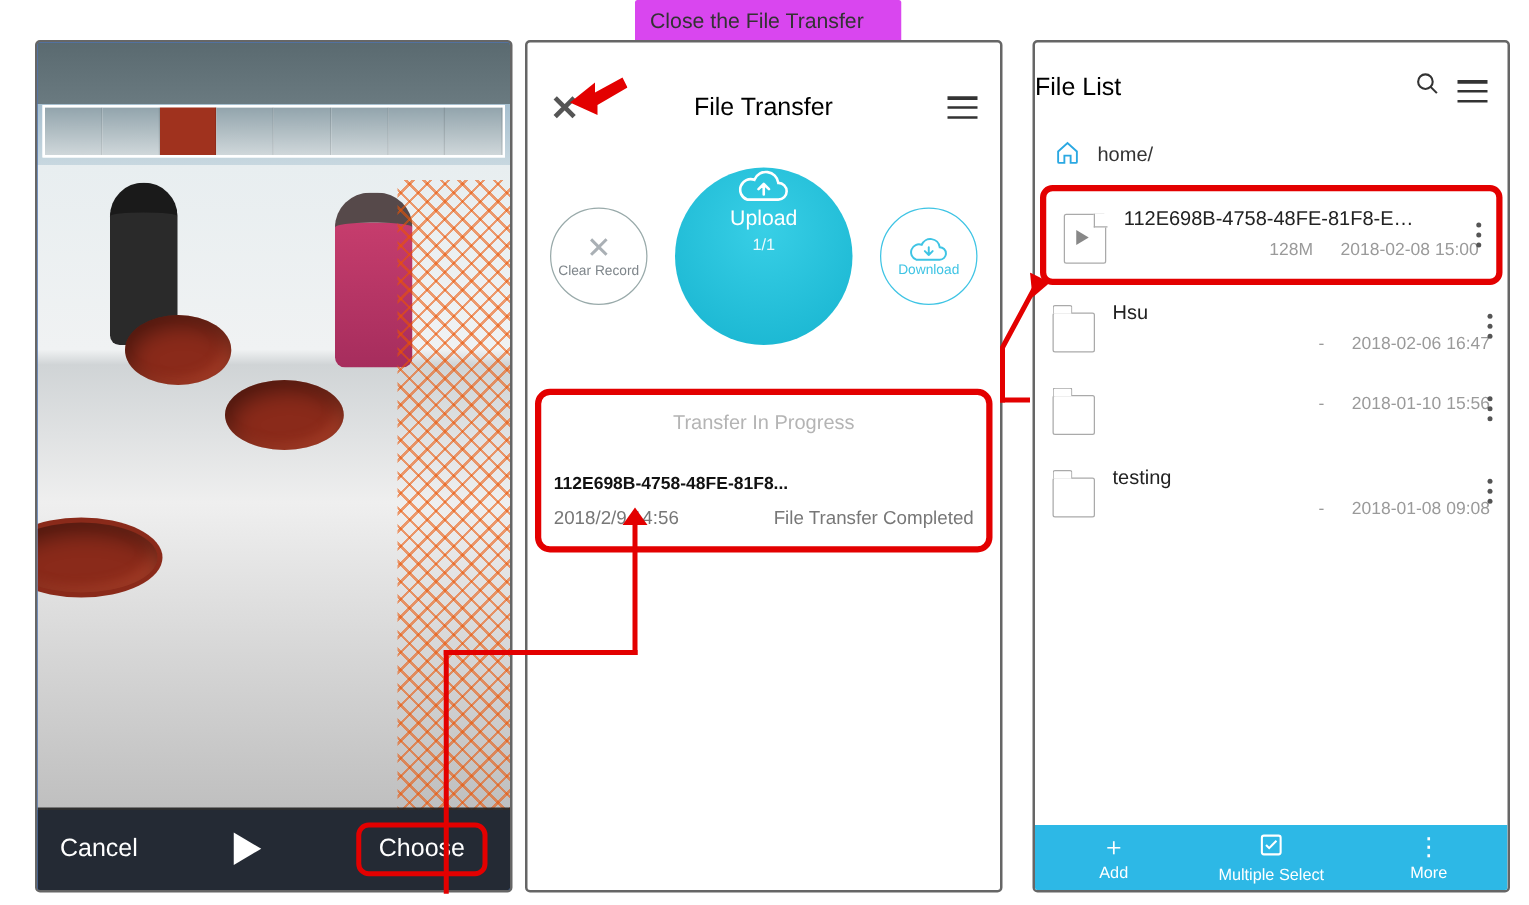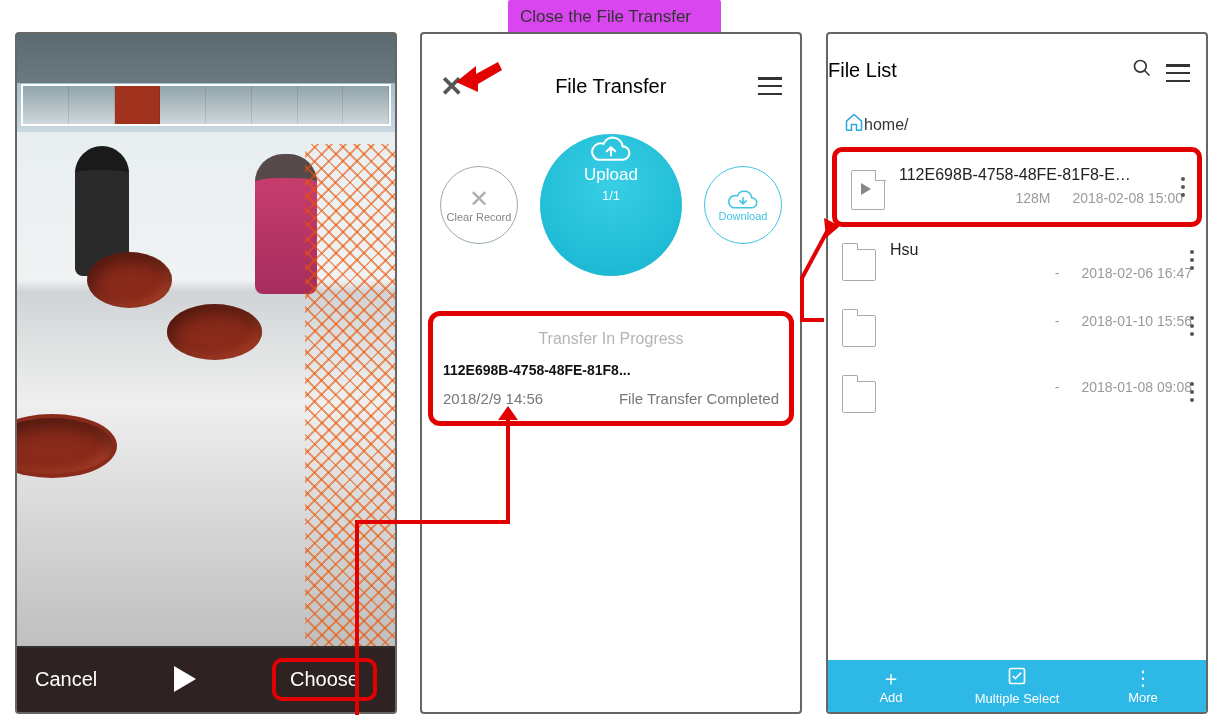--- a/index.html
+++ b/index.html
@@ -26,23 +26,23 @@
     width: 382px;
     height: 682px;
     border: 2px solid #666;
     border-radius: 4px;
     background: #fff;
     overflow: hidden;
   }
 
   
   #phone1 {
-    left: 15px;
+    left: 28px;
     top: 32px;
-    background: #b91c1c;
+    background: #3b82f6;
   }
   .photo-area {
     position: relative;
     width: 100%;
     height: 614px;
     background: linear-gradient(to bottom,
        #5a6a70 0%, #6a7a80 8%,
        #a6bfcf 8%, #c8d8e0 16%,
        #e8eef0 16%, #f0f2f3 40%,
        #d0d4d6 42%, #efefef 60%,
@@ -143,35 +143,35 @@
     background: radial-gradient(circle at 50% 35%, #38cfe6, #16b3cf);
     color:#fff; display:flex; flex-direction:column; align-items:center; justify-content:flex-start;
     font-size:17px; gap:3px;
   }
   .big-circle .counter { font-size:13px; opacity:0.9; }
 
   .p2-box {
     border:5px solid #e30000; border-radius:12px;
     margin: 0 6px; padding: 14px 10px;
   }
-  .tip-label { text-align:center; color:#b4b4b4; font-size:16px; margin-bottom:14px; }
+  .tip-label { text-align:center; color:#b4b4b4; font-size:16px; margin-bottom:30px; }
   .tf-name { font-weight:600; font-size:14px; color:#111; margin-bottom:12px; }
   .tf-row { display:flex; justify-content:space-between; color:#777; font-size:15px; }
 
   
   #phone3 { left: 826px; top: 32px; }
   .p3-header {
     height:72px; display:flex; align-items:center; justify-content:flex-start;
     position:relative; font-size:20px; padding-top:0;
   }
   .p3-header .search { position:absolute; right:54px; font-size:20px; }
   .p3-header .hamburger { position:absolute; right:16px; top:30px; }
 
   .breadcrumb {
-    display:flex; align-items:center; 
+    display:flex; align-items:center; gap:14px;
     padding:6px 16px 10px; color:#333; font-size:16px;
   }
   .home-icon { color:#2aa8e2; font-size:20px; }
 
   .file-row {
     display:flex; align-items:flex-start; gap:14px;
     padding: 14px 14px 12px; position:relative;
   }
   .file-row.hl { border:5px solid #e30000; border-radius:10px; margin:0 4px; }
   .file-icon {
@@ -378,20 +378,21 @@
     <span class="kebab">
         <i></i>
         <i></i>
         <i></i>
       </span>
   </div>
 
   <div class="file-row">
     <div class="file-icon folder"></div>
     <div class="file-info">
+      <div class="file-name">testing</div>
       <div class="file-meta">
         <span>-</span>
         <span>2018-01-08 09:08</span>
       </div>
     </div>
     <span class="kebab">
         <i></i>
         <i></i>
         <i></i>
       </span>

